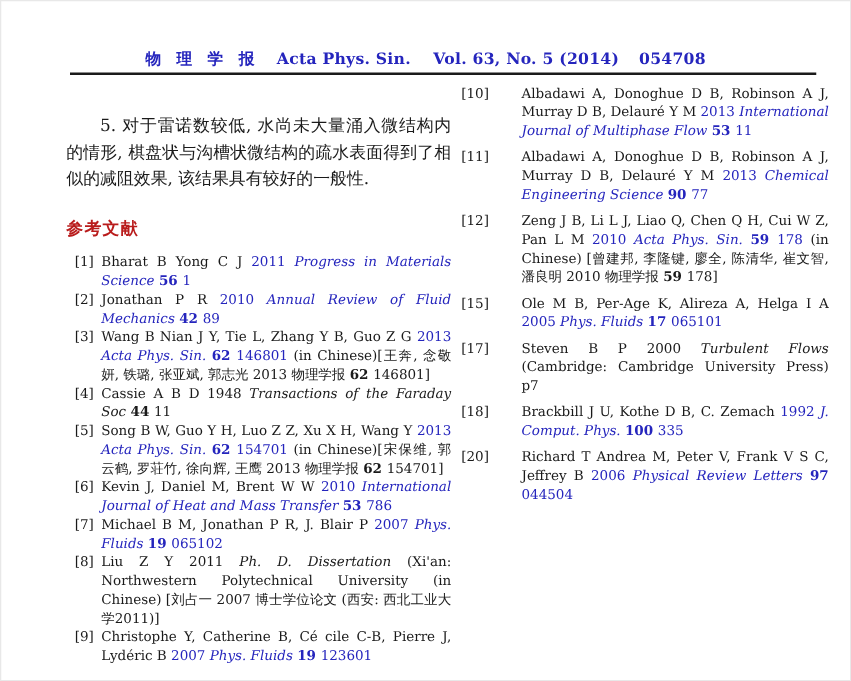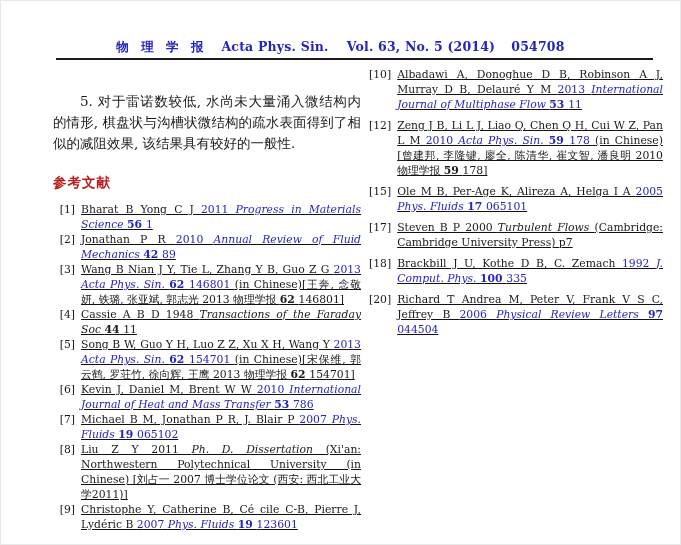--- a/index.html
+++ b/index.html
@@ -39,26 +39,26 @@
     text-align:justify;text-indent:2em;
     color:#1a1a1a;
   }
   .refs-heading{
     margin:20px 0 10px 0;
     font-size:13.5px;font-weight:bold;color:#b91c1c;
     letter-spacing:1px;
   }
   .refs{font-size:10.8px;line-height:15px;}
   .ref-item{display:flex;align-items:flex-start;}
-  .refs-right .ref-item{margin-bottom:6px;}
+  .refs-right .ref-item{margin-bottom:6px;gap:20px;}
   .ref-num{
     flex:0 0 22px;text-align:right;padding-right:6px;
     white-space:nowrap;color:#1a1a1a;
   }
-  .ref-body{flex:1 1 auto;text-align:justify;text-decoration:underline;}
+  .ref-body{flex:1 1 auto;text-align:justify;}
   
   .s-k {color:#1a1a1a;}
   .s-ki{color:#1a1a1a;font-style:italic;}
   .s-kb{color:#1a1a1a;font-weight:bold;}
   .s-b {color:#2525bd;}
   .s-bi{color:#2525bd;font-style:italic;}
   .s-bb{color:#2525bd;font-weight:bold;}
 </style>
 </head>
 <body>
@@ -112,20 +112,24 @@
       </div>
   </div>
 
   <div class="col col-right">
     <div class="refs refs-right" id="refs-right">
         <div class="ref-item">
           <span class="ref-num">[10]</span>
           <span class="ref-body"><span class="s-k">Albadawi A, Donoghue D B, Robinson A J, Murray D B, Delauré Y M </span><span class="s-b">2013 </span><span class="s-bi">International Journal of Multiphase Flow </span><span class="s-bb">53 </span><span class="s-b">11</span></span>
         </div>
         <div class="ref-item">
+          <span class="ref-num">[11]</span>
+          <span class="ref-body"><span class="s-k">Albadawi A, Donoghue D B, Robinson A J, Murray D B, Delauré Y M </span><span class="s-b">2013 </span><span class="s-bi">Chemical Engineering Science </span><span class="s-bb">90 </span><span class="s-b">77</span></span>
+        </div>
+        <div class="ref-item">
           <span class="ref-num">[12]</span>
           <span class="ref-body"><span class="s-k">Zeng J B, Li L J, Liao Q, Chen Q H, Cui W Z, Pan L M </span><span class="s-b">2010 </span><span class="s-bi">Acta Phys. Sin. </span><span class="s-bb">59 </span><span class="s-b">178 </span><span class="s-k">(in Chinese) [曾建邦, 李隆键, 廖全, 陈清华, 崔文智, 潘良明 2010 物理学报 </span><span class="s-kb">59 </span><span class="s-k">178]</span></span>
         </div>
         <div class="ref-item">
           <span class="ref-num">[15]</span>
           <span class="ref-body"><span class="s-k">Ole M B, Per-Age K, Alireza A, Helga I A </span><span class="s-b">2005 </span><span class="s-bi">Phys. Fluids </span><span class="s-bb">17 </span><span class="s-b">065101</span></span>
         </div>
         <div class="ref-item">
           <span class="ref-num">[17]</span>
           <span class="ref-body"><span class="s-k">Steven B P 2000 </span><span class="s-ki">Turbulent Flows </span><span class="s-k">(Cambridge: Cambridge University Press) p7</span></span>

